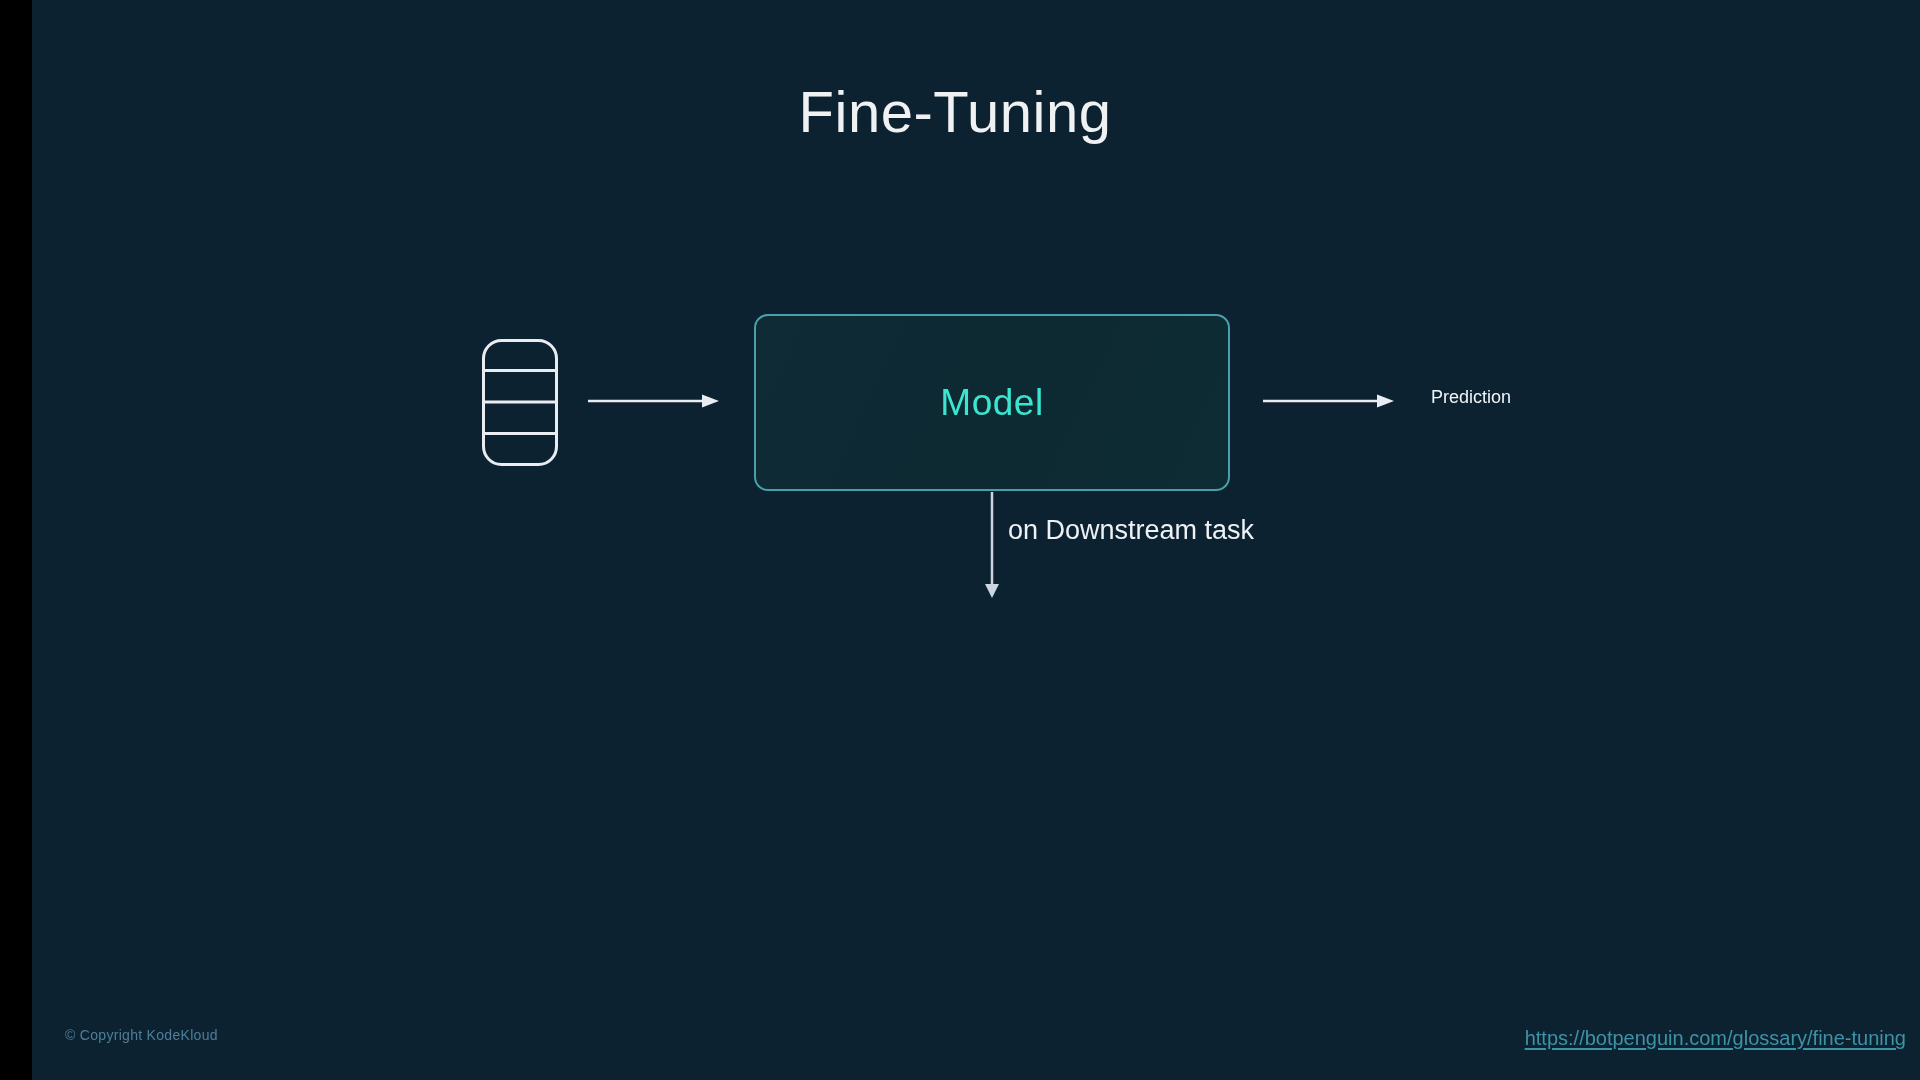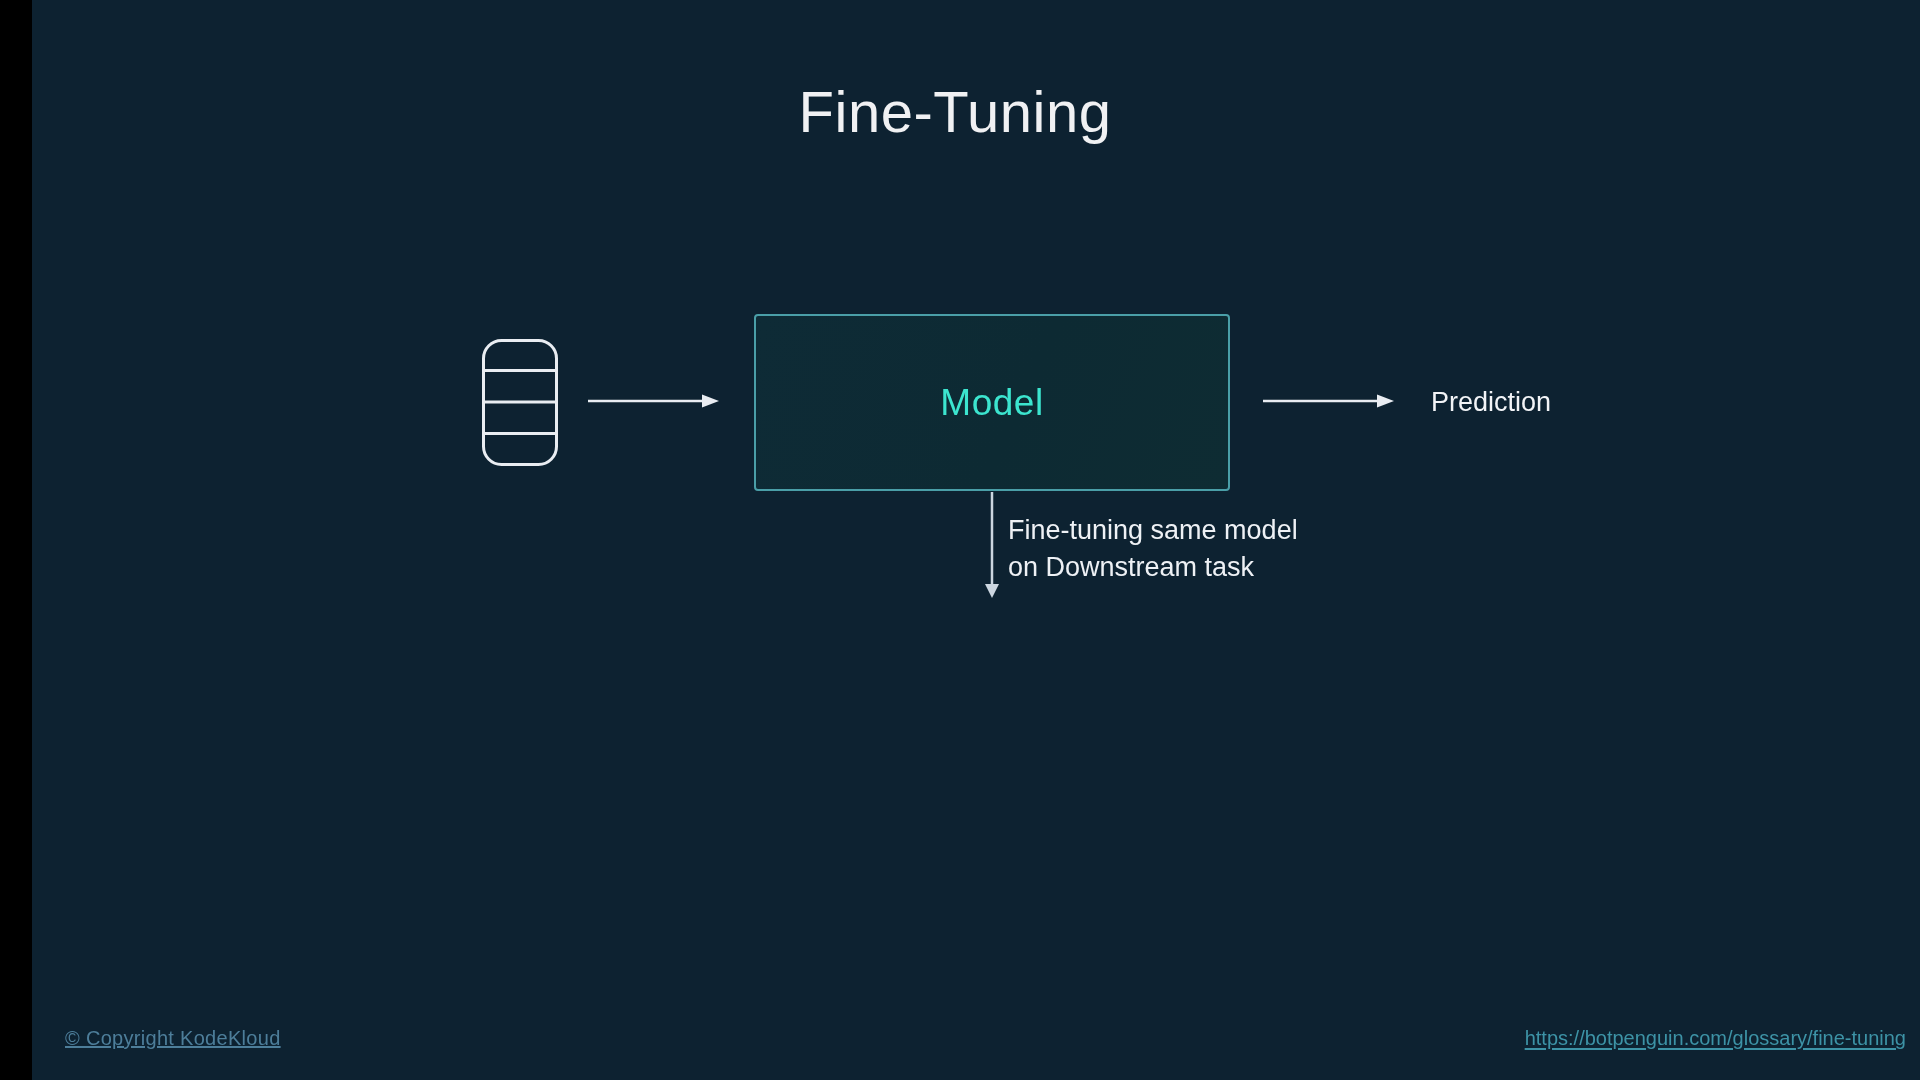--- a/index.html
+++ b/index.html
@@ -38,60 +38,59 @@
   }
   .arrow-h.a1 { left: 556px; }
   .arrow-h.a2 { left: 1231px; }
   .model-box {
     position: absolute;
     left: 722px;
     top: 314px;
     width: 476px;
     height: 177px;
     border: 2px solid #4a9fa8;
-    border-radius: 4px;
+    border-radius: 14px;
     background: linear-gradient(115deg, #0e2b36 0%, #0d2a33 55%, #0e2c33 100%);
     display: flex;
     align-items: center;
     justify-content: center;
   }
   .model-label {
     font-size: 37px;
     color: #3ce5cf;
     letter-spacing: 0.5px;
   }
   .prediction {
     position: absolute;
     left: 1399px;
     top: 387px;
-    font-size: 27px;
+    font-size: 18px;
     color: #f2f4f7;
     white-space: nowrap;
   }
   .arrow-down {
     position: absolute;
     left: 950px;
     top: 492px;
   }
   .annotation {
     position: absolute;
     left: 976px;
     top: 512px;
     font-size: 27px;
     line-height: 37px;
     color: #eef1f5;
   }
   .footer-copyright {
     position: absolute;
     left: 33px;
     top: 1027px;
-    font-size: 20px;
+    font-size: 14px;
     color: #4d7e9a;
     letter-spacing: 0.3px;
-    text-decoration: underline;
   }
   .footer-link {
     position: absolute;
     right: 14px;
     top: 1027px;
     font-size: 20px;
     color: #3d93a6;
     text-decoration: underline;
     text-underline-offset: 3px;
     cursor: pointer;
@@ -128,20 +127,19 @@
   </svg>
 
   <div class="prediction">Prediction</div>
 
   <svg class="arrow-down" width="20" height="107" viewBox="0 0 20 107">
     <line x1="10" y1="0" x2="10" y2="94" stroke="#ccd6e0" stroke-width="2.5"></line>
     <polygon points="3,92 17,92 10,106" fill="#ccd6e0"></polygon>
   </svg>
 
   <div class="annotation">
-    <div>Fine-tuning same model</div>
     <div>on Downstream task</div>
   </div>
 
   <span class="footer-copyright">© Copyright KodeKloud</span>
   <a class="footer-link">https://botpenguin.com/glossary/fine-tuning</a>
 
 </div>
 
 </body></html>

